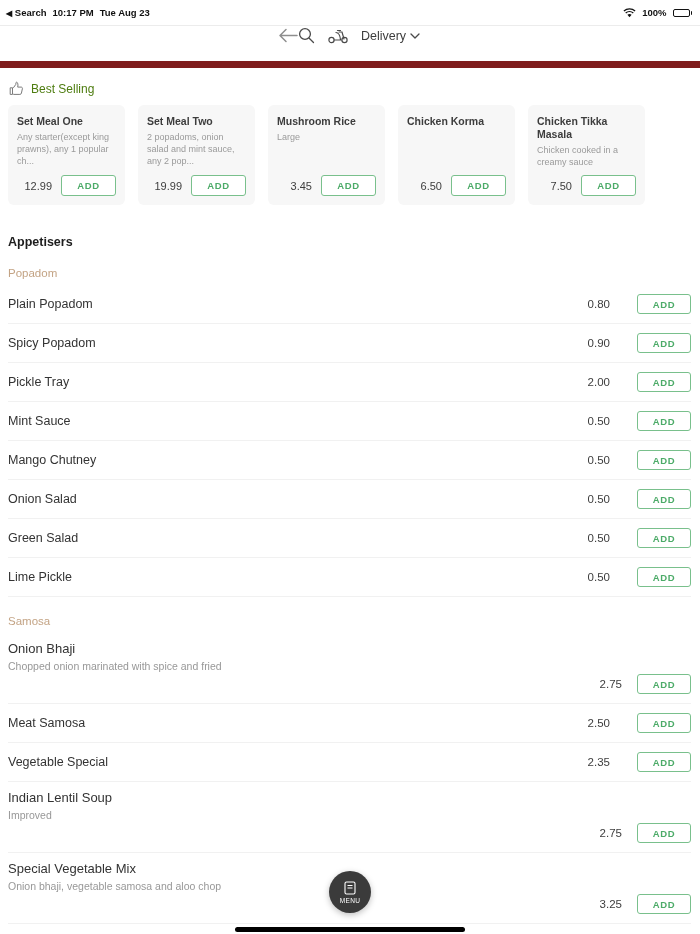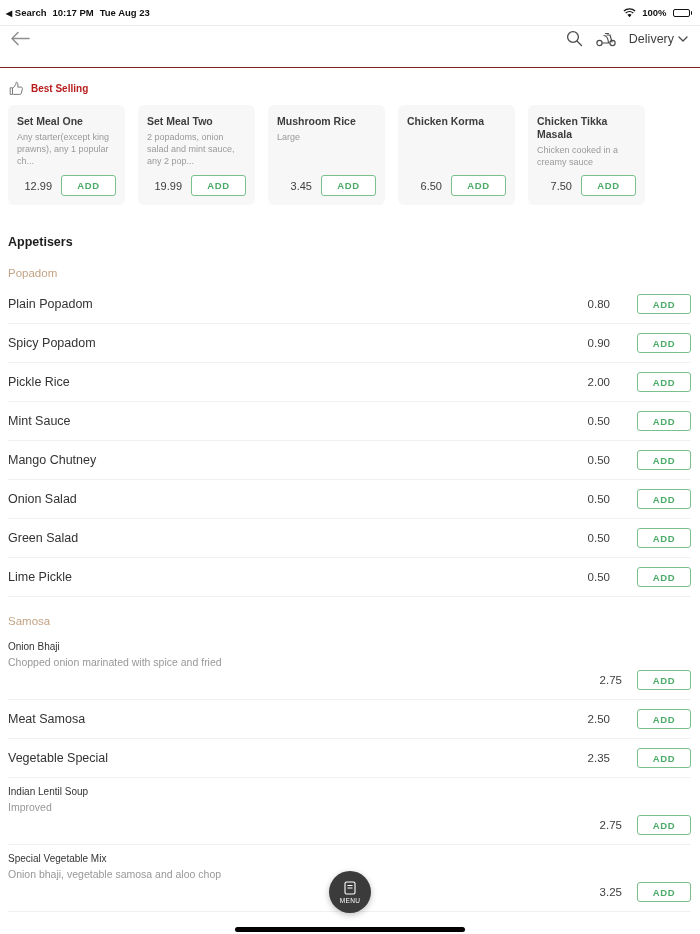--- a/index.html
+++ b/index.html
@@ -14,29 +14,29 @@
     padding:0 8px 0 6px; border-bottom:1px solid #ececec; font-size:9.5px; font-weight:bold; color:#111;
   }
   .statusbar .left, .statusbar .right { display:flex; align-items:center; gap:6px; }
   .back-tri { font-size:8px; }
   .battery { display:inline-flex; align-items:center; }
   .battery .shell { width:17px; height:8px; border:1px solid #111; border-radius:2px; padding:1px; }
   .battery .fill { background:#111; width:100%; height:100%; border-radius:1px; }
   .battery .nub { width:1.5px; height:4px; background:#111; border-radius:0 1px 1px 0; margin-left:1px; }
   
   .navbar {
-    height:42px; display:flex; align-items:center; justify-content:space-between;
-    padding:0 12px 16px 10px; border-bottom:1px solid #7f1d1d;
+    height:42px; display:flex; align-items:center; justify-content:center;
+    padding:0 12px 16px 10px; border-bottom:7px solid #7f1d1d;
   }
   .nav-right { display:flex; align-items:center; gap:12px; color:#4a4a4a; }
   .nav-right .dl { font-size:12.5px; color:#3d3d3d; display:flex; align-items:center; gap:4px; cursor:pointer; }
   .icon-btn { background:none; border:none; cursor:pointer; display:flex; align-items:center; }
   
   .bs-head { display:flex; align-items:center; gap:7px; margin:13px 0 9px 9px; }
-  .bs-head .title { font-size:10px; font-weight:bold; color:#b91c1c; }
+  .bs-head .title { font-size:12px; font-weight:normal; color:#4d7c0f; }
   .cards { display:flex; gap:13px; padding:0 8px; overflow:hidden; }
   .card {
     flex:0 0 117px; height:100px; background:#f7f7f7; border-radius:6px;
     padding:10px 9px 9px 9px; display:flex; flex-direction:column;
   }
   .card .c-name { font-size:10.5px; font-weight:bold; color:#3d3d3d; line-height:1.25; }
   .card .c-desc { font-size:9px; color:#9a9a9a; line-height:1.3; margin-top:4px; }
   .card .c-bottom { margin-top:auto; display:flex; align-items:center; justify-content:flex-end; gap:9px; }
   .card .c-price { font-size:11px; color:#3d3d3d; }
   .add-btn {
@@ -51,21 +51,21 @@
   .row {
     display:flex; align-items:center; min-height:39px;
     border-bottom:1px solid #f1f1f1;
     gap:12px;
   }
   .row .i-name { font-size:12.5px; color:#333; }
   .row .spacer { flex:1; }
   .row .i-price { font-size:11.5px; color:#3d3d3d; margin-right:15px; }
   .row .add-btn { width:54px; height:20px; }
   .block { border-bottom:1px solid #f1f1f1; padding:8px 0 9px 0; }
-  .block .i-name { font-size:10px; color:#333; }
+  .block .i-name { font-size:13px; color:#333; }
   .block .i-desc { font-size:10.5px; color:#989898; margin-top:4px; }
   .block .b-bottom { display:flex; align-items:center; justify-content:flex-end; margin-top:2px; }
   .block .i-price { font-size:11.5px; color:#3d3d3d; margin-right:15px; }
   .block .add-btn { width:54px; height:20px; }
   
   .fab {
     position:absolute; left:50%; top:871px; transform:translateX(-50%);
     width:42px; height:42px; border-radius:50%; background:#3b3b3b; border:none; cursor:pointer;
     display:flex; flex-direction:column; align-items:center; justify-content:center; gap:2px;
     color:#fff; box-shadow:0 2px 6px rgba(0,0,0,0.25);
@@ -201,21 +201,21 @@
   </div>
 
   <div class="row">
     <span class="i-name">Spicy Popadom</span>
     <span class="spacer"></span>
     <span class="i-price">0.90</span>
     <button class="add-btn">ADD</button>
   </div>
 
   <div class="row">
-    <span class="i-name">Pickle Rice</span>
+    <span class="i-name">Pickle Tray</span>
     <span class="spacer"></span>
     <span class="i-price">2.00</span>
     <button class="add-btn">ADD</button>
   </div>
 
   <div class="row">
     <span class="i-name">Mint Sauce</span>
     <span class="spacer"></span>
     <span class="i-price">0.50</span>
     <button class="add-btn">ADD</button>

